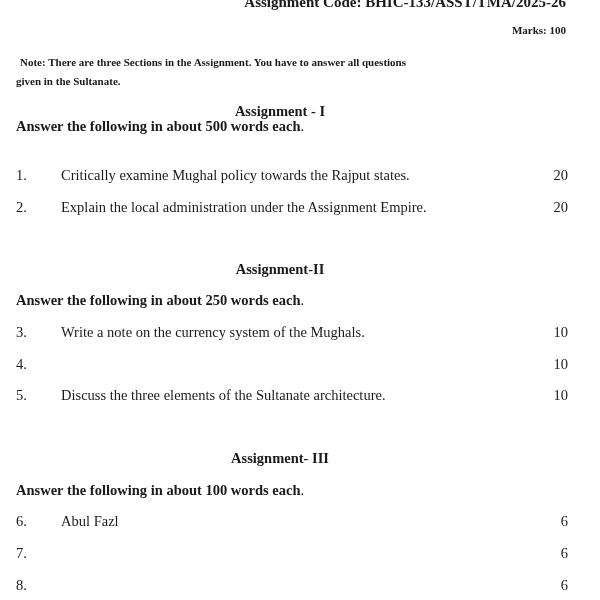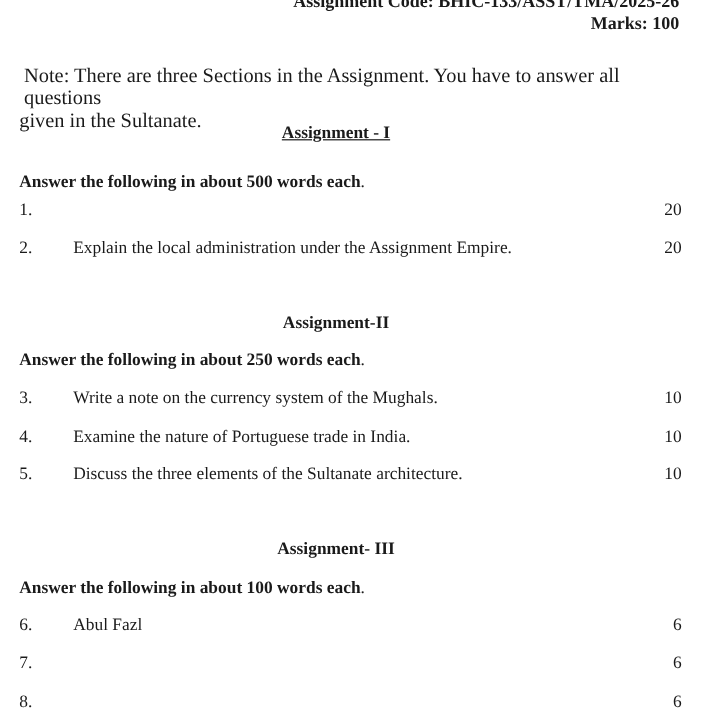--- a/index.html
+++ b/index.html
@@ -17,32 +17,32 @@
     }
     .abs { position: absolute; }
     .hdr-code {
       top: -6px;
       right: 34px;
       font-size: 15px;
       font-weight: bold;
       white-space: nowrap;
     }
     .hdr-marks {
-      top: 12px;
+      top: 24px;
       right: 34px;
-      font-size: 15px;
+      font-size: 11px;
       font-weight: bold;
       white-space: nowrap;
     }
     .note {
       top: 53px;
       left: 16px;
       width: 560px;
-      font-size: 17px;
-      font-weight: normal;
+      font-size: 11px;
+      font-weight: bold;
       line-height: 19px;
     }
     .note .first { padding-left: 4px; }
     .section-title {
       left: 0;
       width: 560px;
       text-align: center;
       font-size: 14.5px;
       font-weight: bold;
     }
@@ -81,46 +81,46 @@
 <body>
 
 <div class="abs hdr-code">Assignment Code: BHIC-133/ASST/TMA/2025-26</div>
 <div class="abs hdr-marks">Marks: 100</div>
 
 <div class="abs note">
   <div class="first">Note: There are three Sections in the Assignment. You have to answer all questions</div>
   <div>given in the Sultanate.</div>
 </div>
 
-<div class="abs section-title" style="top:103px;text-decoration:underline;">Assignment - I</div>
-<div class="abs instr" style="top:144px;">
+<div class="abs section-title" style="top:103px;">Assignment - I</div>
+<div class="abs instr" style="top:118px;">
   <span>Answer the following in about 500 words each</span><span class="dot">.</span>
 </div>
 <div class="abs q-row" style="top:167px;">
   <span class="q-num">1.</span>
+  <span class="q-text">Critically examine Mughal policy towards the Rajput states.</span>
   <span class="q-marks">20</span>
 </div>
 <div class="abs q-row" style="top:199px;">
   <span class="q-num">2.</span>
   <span class="q-text">Explain the local administration under the Assignment Empire.</span>
   <span class="q-marks">20</span>
 </div>
 
 <div class="abs section-title" style="top:261px;">Assignment-II</div>
 <div class="abs instr" style="top:292px;">
   <span>Answer the following in about 250 words each</span><span class="dot">.</span>
 </div>
 <div class="abs q-row" style="top:324px;">
   <span class="q-num">3.</span>
   <span class="q-text">Write a note on the currency system of the Mughals.</span>
   <span class="q-marks">10</span>
 </div>
 <div class="abs q-row" style="top:356px;">
   <span class="q-num">4.</span>
-  <span class="q-text">Examine the nature of Portuguese trade in India.</span>
   <span class="q-marks">10</span>
 </div>
 <div class="abs q-row" style="top:387px;">
   <span class="q-num">5.</span>
   <span class="q-text">Discuss the three elements of the Sultanate architecture.</span>
   <span class="q-marks">10</span>
 </div>
 
 <div class="abs section-title" style="top:450px;text-align:center;">Assignment- III</div>
 <div class="abs instr" style="top:482px;">

